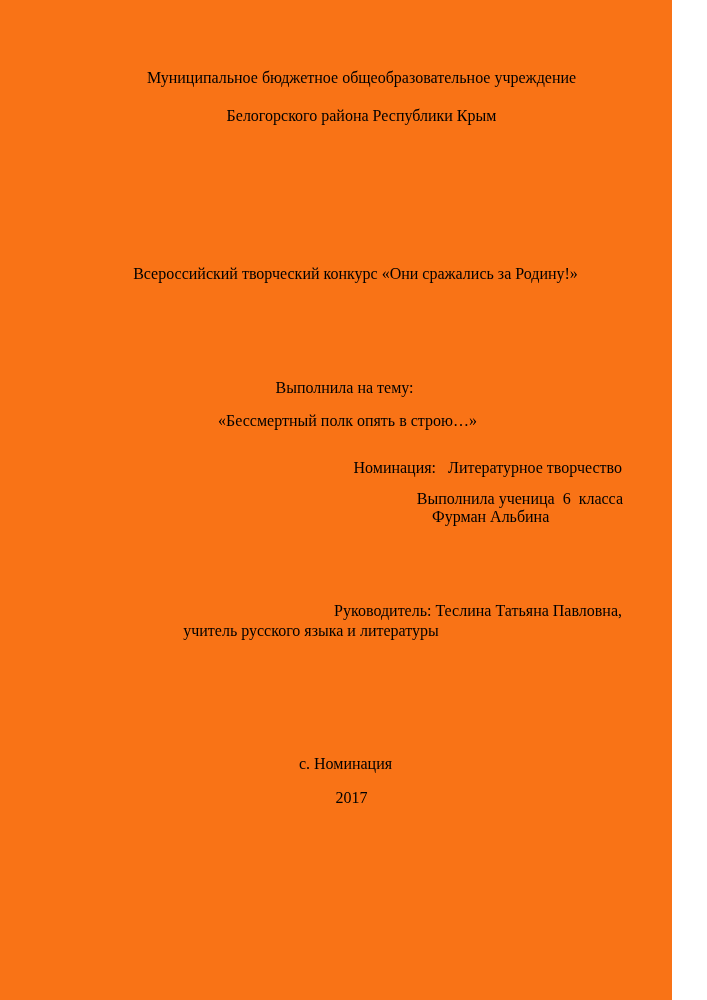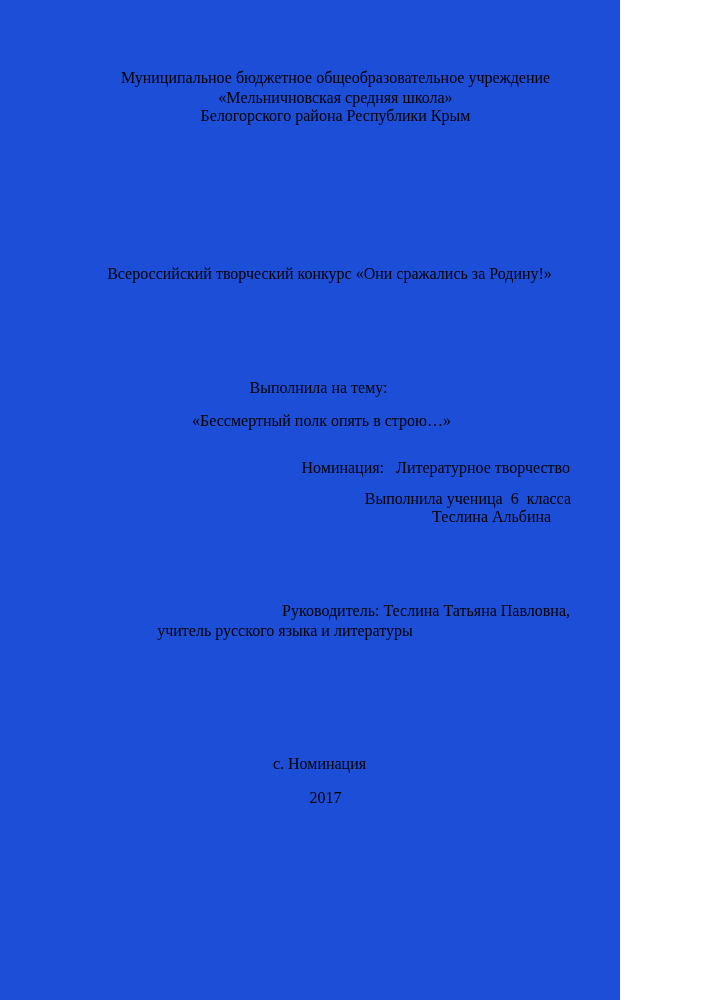--- a/index.html
+++ b/index.html
@@ -3,23 +3,23 @@
 <meta charset="utf-8">
 <title>Document</title>
 <style>
   html, body {
     margin: 0;
     padding: 0;
     background: #ffffff;
   }
   .page {
     position: relative;
-    width: 620px;
+    width: 672px;
     height: 1000px;
-    background: #1d4ed8;
+    background: #f97316;
     overflow: hidden;
     font-family: "Liberation Serif", "DejaVu Serif", serif;
     font-size: 16px;
     line-height: 20px;
     color: #000000;
   }
   .line {
     position: absolute;
     white-space: pre;           
   }
@@ -51,35 +51,34 @@
   .location { top: 754px; left: 19px; right: 0; }
   .year     { top: 788px; left: 31px; right: 0; }
 </style>
 </head>
 <body>
 
 <div class="page">
 
   <div class="line center inst-1">Муниципальное бюджетное общеобразовательное учреждение</div>
 
-  <div class="line center inst-2">«Мельничновская средняя школа»</div>
 
   <div class="line center inst-3">Белогорского района Республики Крым</div>
 
   <div class="line center contest">Всероссийский творческий конкурс «Они сражались за Родину!»</div>
 
   <div class="line center essay-label">Выполнила на тему:</div>
 
   <div class="line center essay-title">«Бессмертный полк опять в строю…»</div>
 
   <div class="line right nomination">Номинация:   Литературное творчество</div>
 
   <div class="line right author-1">Выполнила ученица  6  класса</div>
 
-  <div class="line author-2">Теслина Альбина</div>
+  <div class="line author-2">Фурман Альбина</div>
 
   <div class="line right supervisor-1">Руководитель: Теслина Татьяна Павловна,</div>
 
   <div class="line right supervisor-2">учитель русского языка и литературы</div>
 
   <div class="line center location">с. Номинация</div>
 
   <div class="line center year">2017</div>
 
 </div>

